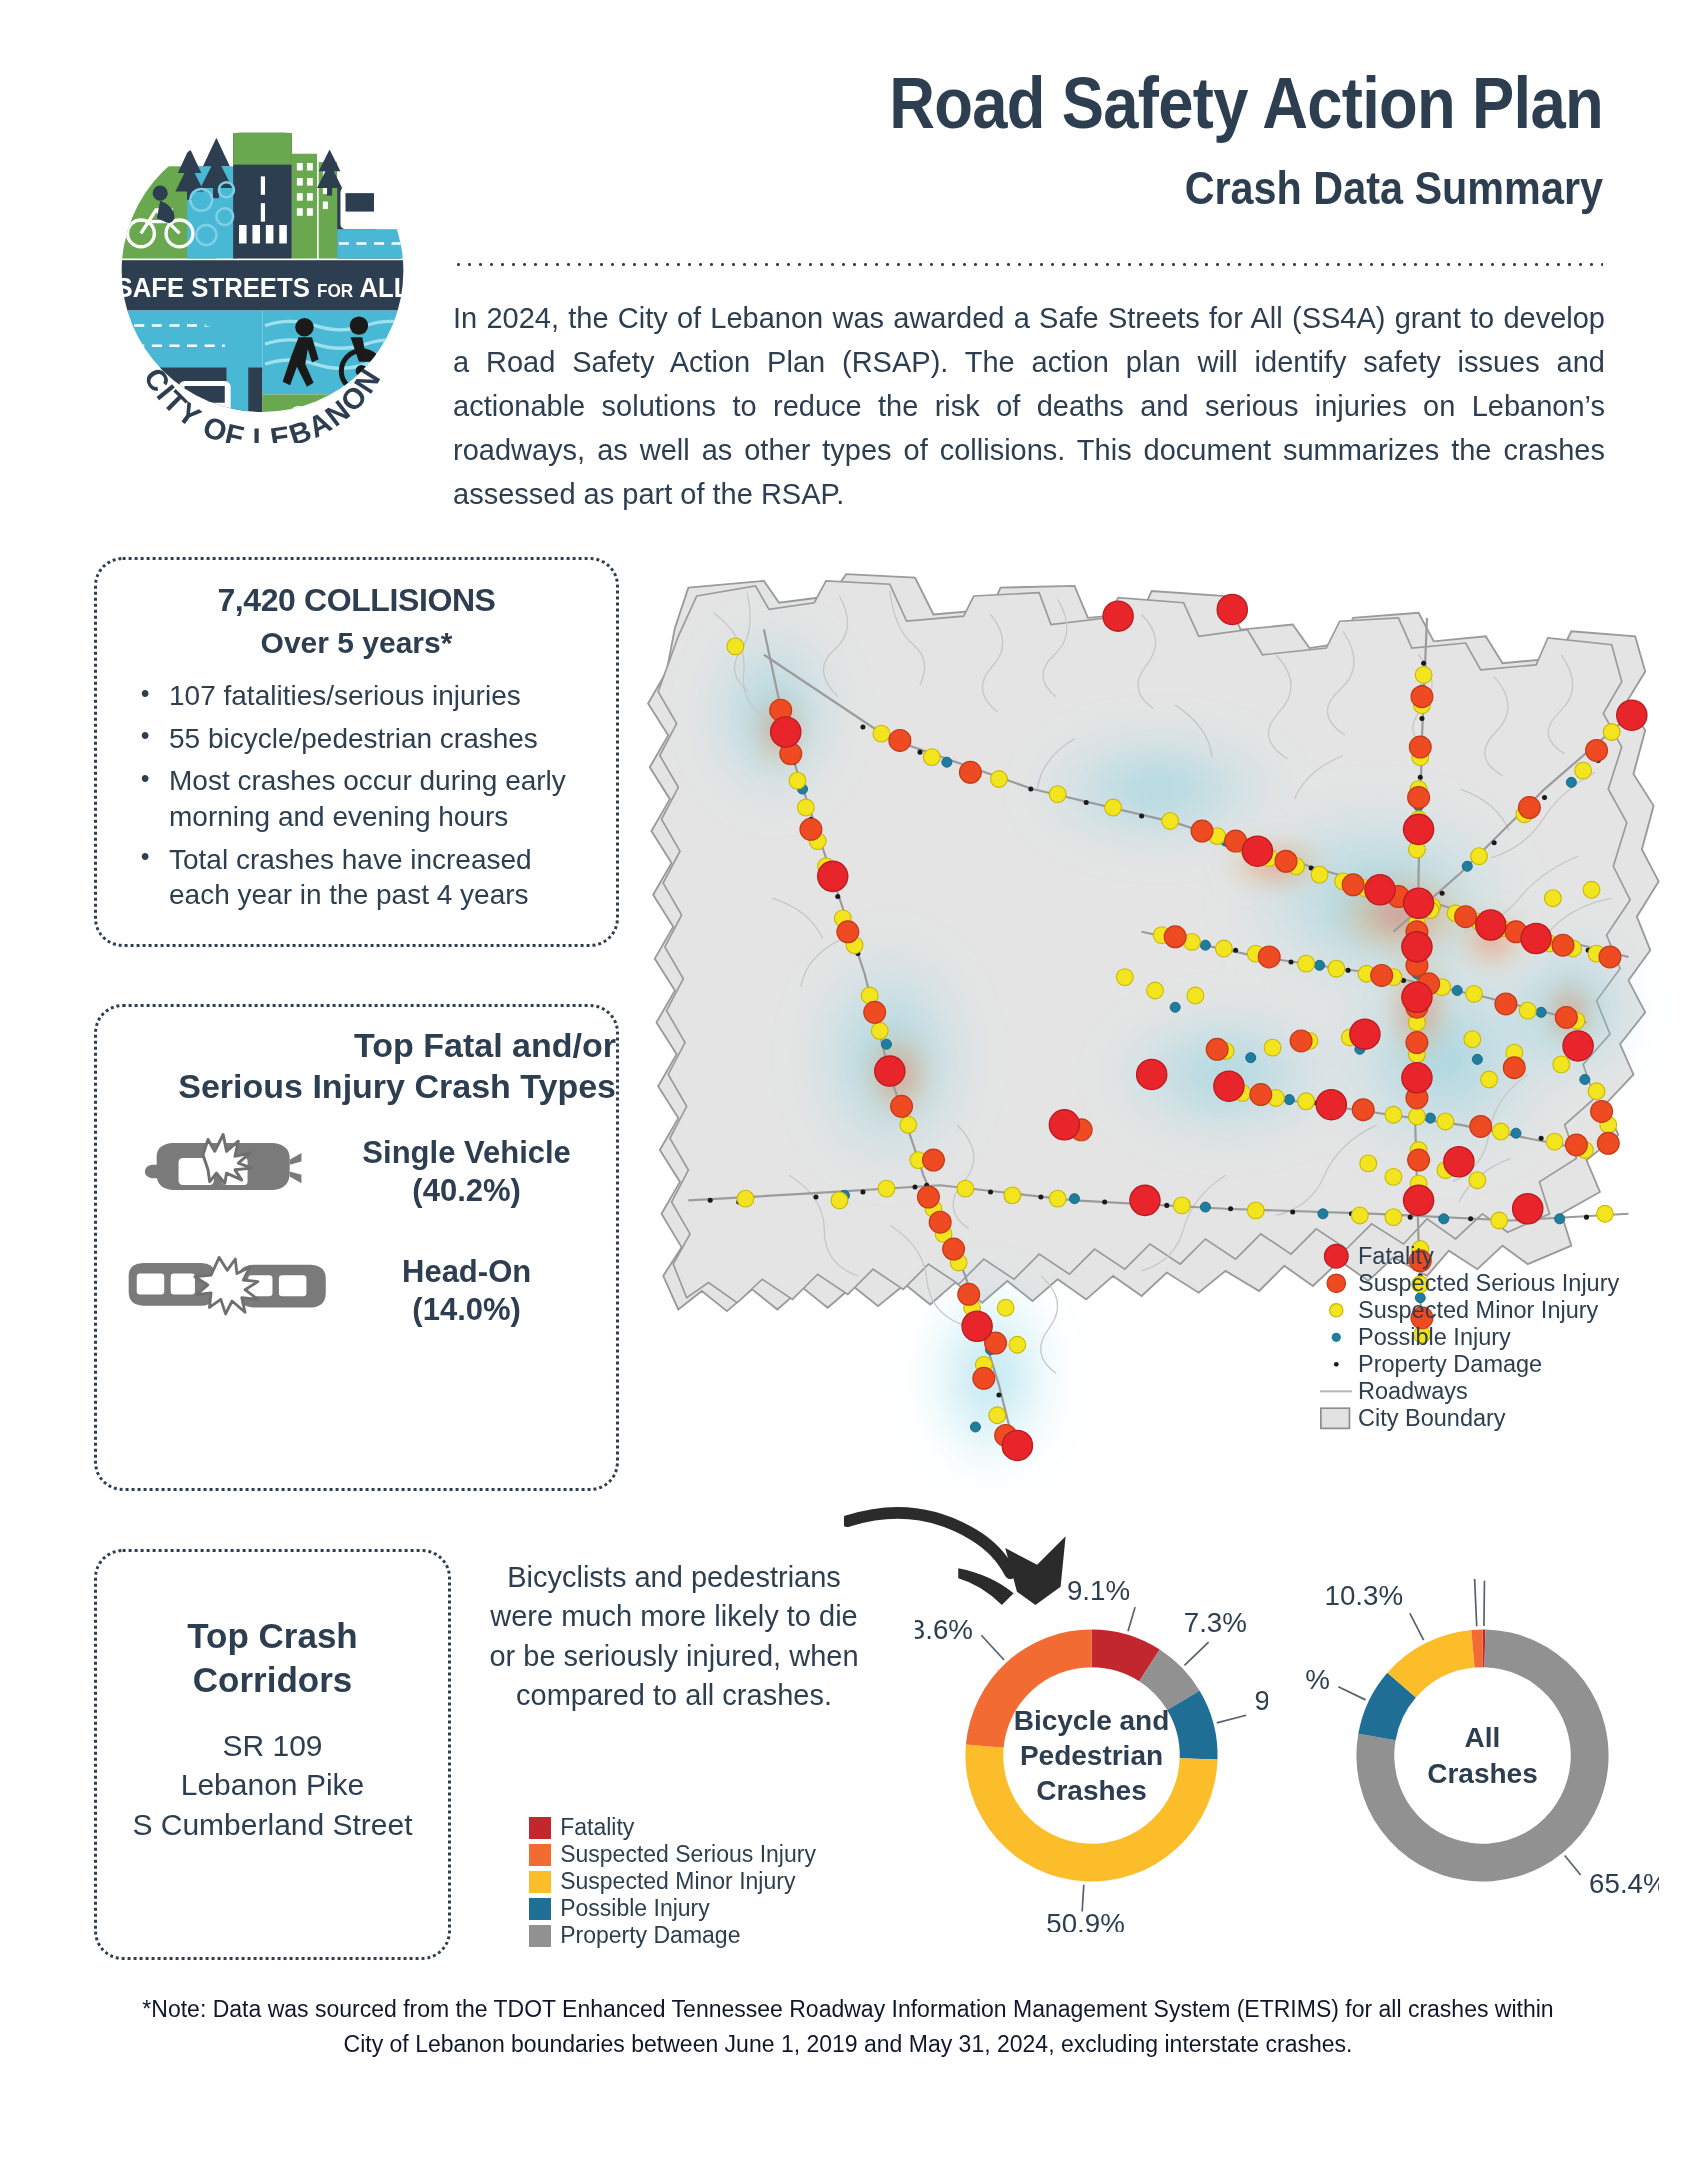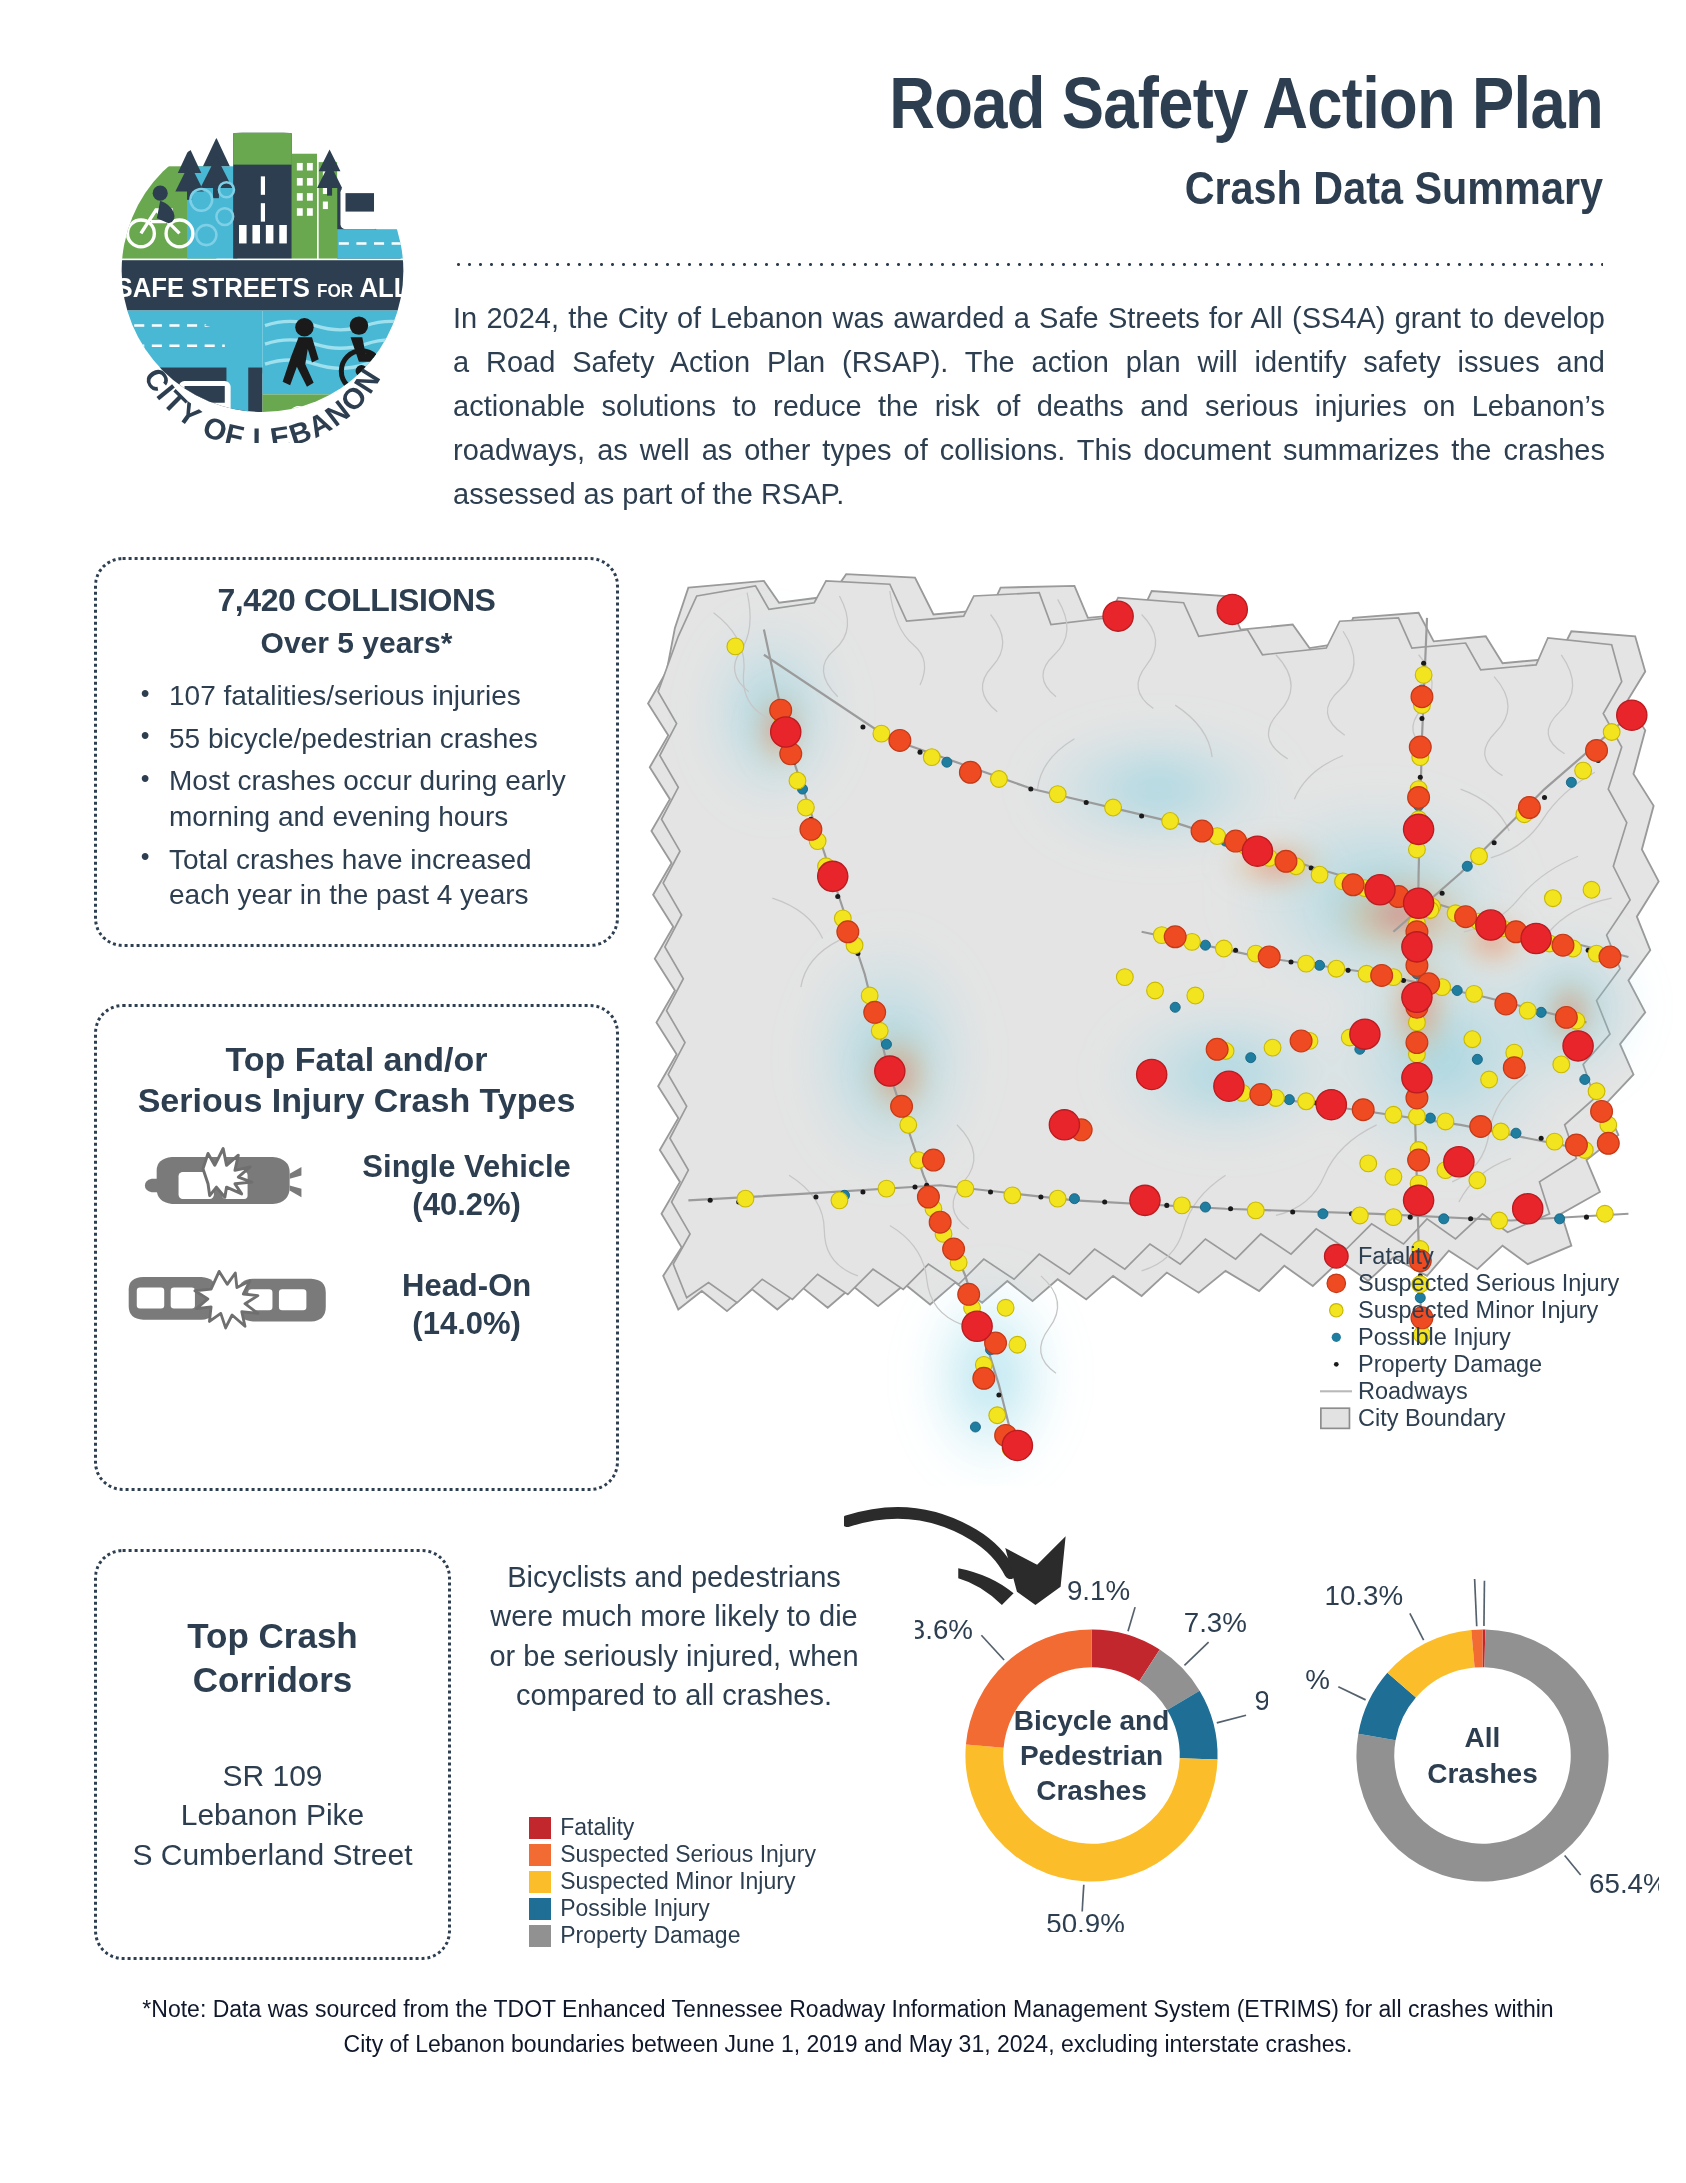--- a/index.html
+++ b/index.html
@@ -25,27 +25,27 @@
   #stats-panel{left:94px;top:557px;width:525px;height:390px;}
   #types-panel{left:94px;top:1004px;width:525px;height:487px;}
   #corridor-panel{left:94px;top:1549px;width:357px;height:411px;}
 
   #stats-head{font-size:32px;font-weight:bold;text-align:center;margin-top:22px;letter-spacing:-0.4px;}
   #stats-sub{font-size:30px;font-weight:bold;text-align:center;margin-top:6.7px;}
   #stats-list{list-style:none;margin:18.5px 0 0 0;padding:0 22px 0 37px;}
   #stats-list li{font-size:28px;line-height:1.28;margin-bottom:6.7px;position:relative;padding-left:35px;}
   #stats-list li:before{content:"\2022";position:absolute;left:6.7px;top:-1.7px;font-size:25px;}
 
-  #types-head{font-size:34px;font-weight:bold;text-align:center;margin-top:32px;line-height:1.2;}
+  #types-head{font-size:34px;font-weight:bold;text-align:right;margin-top:18px;line-height:1.2;}
   .type-row{display:flex;align-items:center;margin-top:11.8px;padding:0 11.8px 0 22px;}
   .type-icon{width:210px;height:107px;flex:0 0 210px;display:flex;align-items:center;justify-content:center;}
   .type-label{flex:1;text-align:center;font-size:31px;font-weight:bold;line-height:1.22;}
 
   #corr-head{font-size:35px;font-weight:bold;text-align:center;margin-top:62px;line-height:1.25;}
-  #corr-list{text-align:center;font-size:30px;line-height:1.32;margin-top:54px;}
+  #corr-list{text-align:center;font-size:30px;line-height:1.32;margin-top:24px;}
 
   
   #map-area{position:absolute;left:638px;top:537px;width:1045px;height:949px;}
   #map-legend{position:absolute;left:1314px;top:1243px;width:336px;}
   .lg-row{display:flex;align-items:center;height:27px;}
   .lg-mark{width:44px;flex:0 0 44px;display:flex;align-items:center;justify-content:center;}
   .lg-txt{font-size:23.5px;color:#2c3e4f;white-space:nowrap;}
 
   
   #annot-text{position:absolute;left:483px;top:1558px;width:382px;text-align:center;

